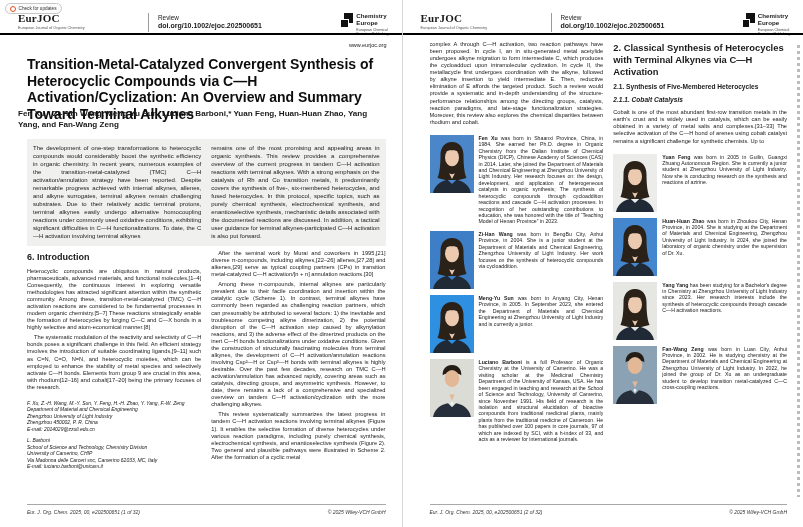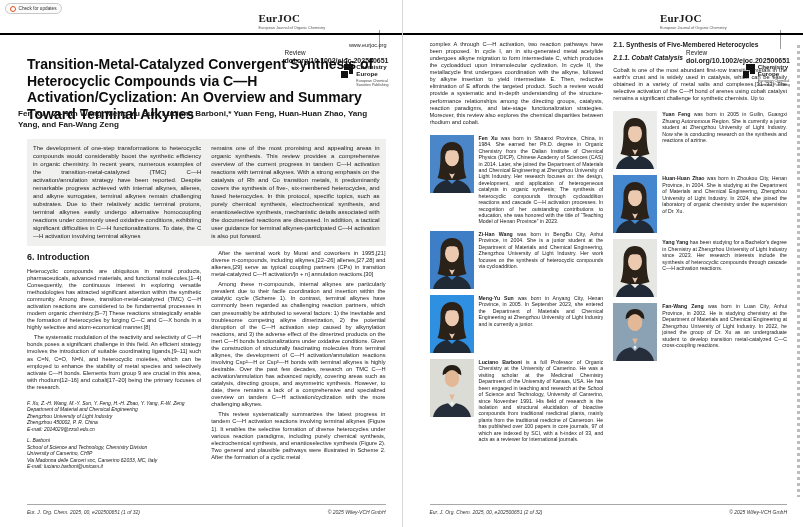--- a/index.html
+++ b/index.html
@@ -19,21 +19,21 @@
   .badge {
     position:absolute; top:3px; left:5px; height:11px;
     display:flex; align-items:center; gap:2.5px;
     padding:0 4px; border:1px solid #c7c7c7; border-radius:5.5px;
     background:#fbfbfb; font-size:4.7px; color:#333;
   }
   .badge-icon { width:6px; height:6px; border-radius:50%;
     background:#fff; border:1.6px solid #e84e1b; }
 
   .phead { position:absolute; top:13px; left:18px; right:13px;
-    display:flex; align-items:flex-end;flex-direction:column; }
+    display:flex; align-items:flex-start; }
   .jlogo { width:130px; }
   .jname { font-family:"Liberation Serif", serif; font-weight:bold;
     font-size:11px; letter-spacing:.2px; line-height:1; }
   .jsub { font-size:3.8px; color:#555; margin-top:1.5px; }
   .vdiv { width:1px; height:19px; background:#9a9a9a; margin-right:9px; }
   .jmid { flex:1; padding-top:0.5px; }
   .jtype { font-size:6.4px; }
   .jdoi { font-size:7px; font-weight:bold; margin-top:1px; }
   .chemeu { display:flex; gap:3px; align-items:flex-start; }
   .ce-glyph { position:relative; width:13px; height:15px; }
@@ -246,20 +246,21 @@
                 <svg>
                   <use href="#sil-m"></use>
                 </svg>
               </div>
             <p><b>Luciano Barboni</b><span> is a full Professor of Organic Chemistry at the University of Camerino. He was a visiting scholar at the Medicinal Chemistry Department of the University of Kansas, USA. He has been engaged in teaching and research at the School of Science and Technology, University of Camerino, since November 1991. His field of research is the isolation and structural elucidation of bioactive compounds from traditional medicinal plants, mainly plants from the traditional medicine of Cameroon. He has published over 100 papers in core journals, 97 of which are indexed by SCI, with a h-index of 33, and acts as a reviewer for international journals.</span></p>
           </div>
         </div>
       </div>
 
       <div class="col">
+        <h2 class="sec-h1 sec-h1-big">2. Classical Synthesis of Heterocycles with Terminal Alkynes via C—H Activation</h2>
         <h3 class="sec-h2">2.1. Synthesis of Five-Membered Heterocycles</h3>
         <h4 class="sec-h3">2.1.1. Cobalt Catalysis</h4>
         <p class="body">Cobalt is one of the most abundant first-row transition metals in the earth's crust and is widely used in catalysis, which can be easily obtained in a variety of metal salts and complexes.[31–33] The selective activation of the C—H bond of arenes using cobalt catalyst remains a significant challenge for synthetic chemists. Up to</p>
 
         <div class="bios">
           <div class="bio">
             <div class="photo" style="background: rgb(236, 236, 234);">
                 <svg>
                   <use href="#sil-f"></use>
                 </svg>

